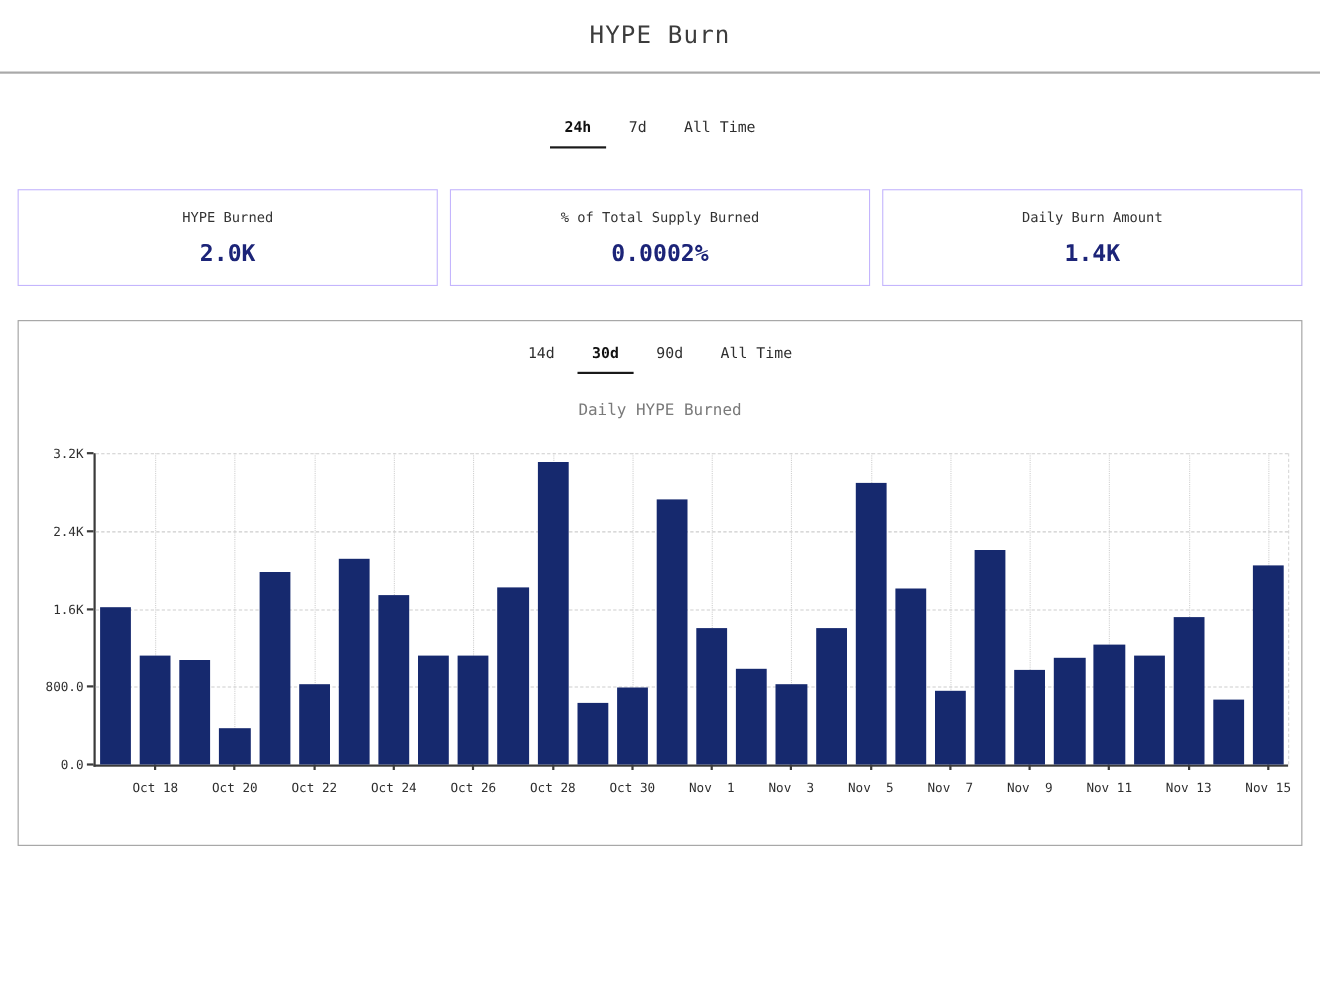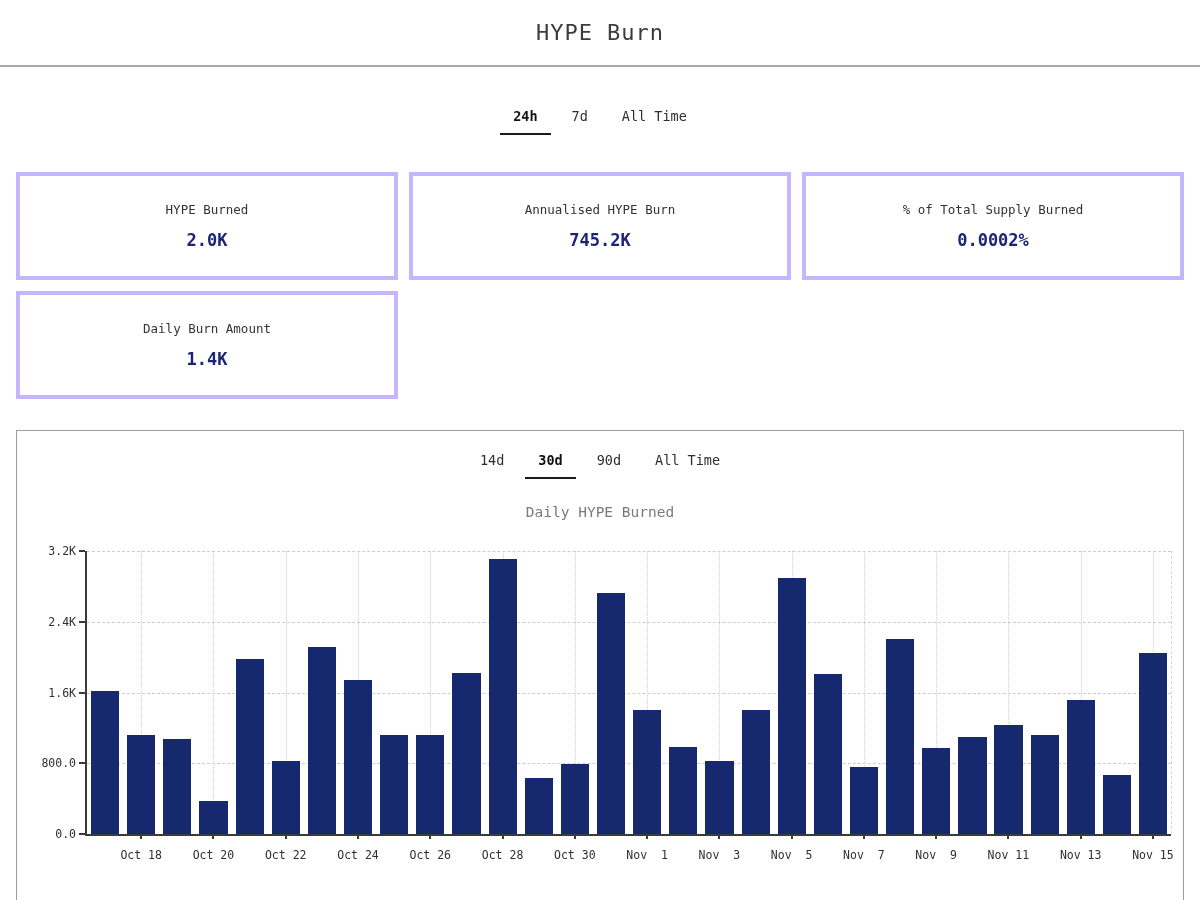--- a/index.html
+++ b/index.html
@@ -15,25 +15,25 @@
   .tabs { display: flex; justify-content: center; gap: 8px; }
   .tab { background: none; border: none; font-family: inherit; font-size: 13.5px;
          color: #2e2e2e; padding: 0 13px 9px; cursor: pointer;
          border-bottom: 2px solid transparent; }
   .tab.active { font-weight: bold; color: #111; border-bottom-color: #1a1a1a; }
   .period-tabs { margin-top: 41px; }
 
   
   .stats-grid { display: grid; grid-template-columns: repeat(3, 1fr); gap: 11px;
                 margin: 37px 16px 0; }
-  .card { height: 108px; border: 4px solid #c4b5fd; background: #fff;
+  .card { height: 88px; border: 1px solid #c4b5fd; background: #fff;
           display: flex; flex-direction: column; align-items: center; justify-content: center;
           gap: 13px; }
   .card-label { font-size: 12.5px; color: #333; }
-  .card-value { font-size: 17px; font-weight: bold; color: #1c2478; }
+  .card-value { font-size: 21px; font-weight: bold; color: #1c2478; }
 
   
   .chart-panel { position: relative; margin: 31px 16px 0; border: 1px solid #9f9f9f;
                  height: 478px; padding-top: 21px; background: #fff; }
   .chart-title { margin-top: 25px; text-align: center; font-size: 14.5px; font-weight: 400;
                  color: #7a7a7a; }
 
   
   .plot { position: absolute; left: 68px; top: 120px; width: 1086px; height: 285px;
           border-left: 2px solid #3a3a3a; border-bottom: 2px solid #3a3a3a; }
@@ -64,24 +64,20 @@
 <nav class="tabs period-tabs" id="period-tabs">
     <button class="tab active">24h</button>
     <button class="tab">7d</button>
     <button class="tab">All Time</button>
   </nav>
 
 <section class="stats-grid" id="stats-grid">
     <div class="card">
       <div class="card-label">HYPE Burned</div>
       <div class="card-value">2.0K</div>
-    </div>
-    <div class="card">
-      <div class="card-label">Annualised HYPE Burn</div>
-      <div class="card-value">745.2K</div>
     </div>
     <div class="card">
       <div class="card-label">% of Total Supply Burned</div>
       <div class="card-value">0.0002%</div>
     </div>
     <div class="card">
       <div class="card-label">Daily Burn Amount</div>
       <div class="card-value">1.4K</div>
     </div>
   </section>

